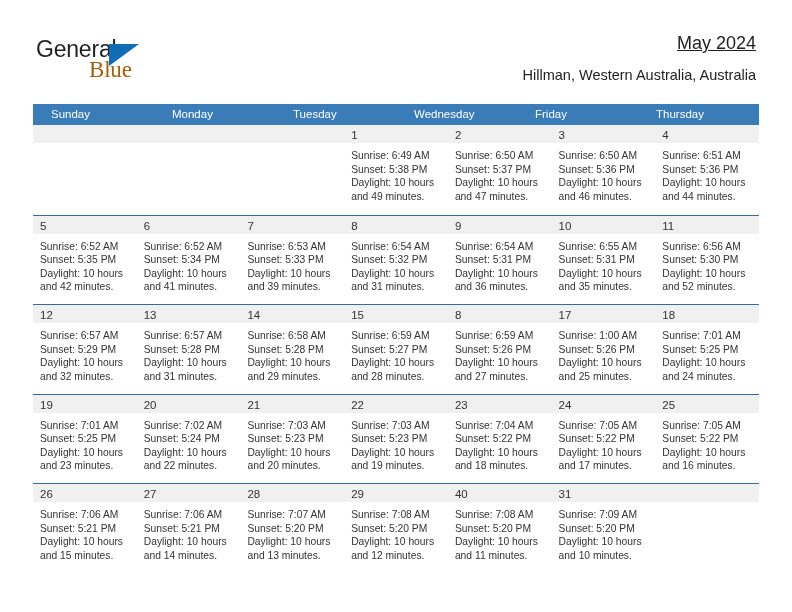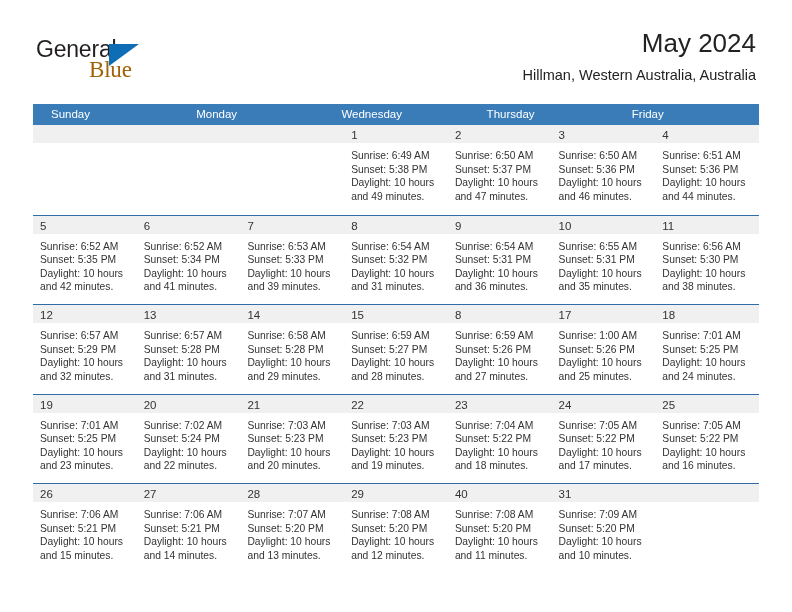--- a/index.html
+++ b/index.html
@@ -62,24 +62,25 @@
     border-bottom: 22px solid transparent;
   }
 
   .title-block {
     position: absolute;
     right: 36px;
     top: 28px;
     text-align: right;
   }
   .cal-title {
-    font-size: 26px;
+    font-size: 18px;
     color: #222222;
     line-height: 30px;
     white-space: nowrap;
+    text-decoration: underline;
   }
   .cal-subtitle {
     margin-top: 9px;
     font-size: 14.5px;
     color: #222222;
     line-height: 17px;
     white-space: nowrap;
     margin-left: 42px;
   }
 
@@ -156,23 +157,24 @@
       <div class="cal-title">May 2024</div>
       <div class="cal-subtitle">Hillman, Western Australia, Australia</div>
     </div>
 
   </div>
 
   <div class="calendar">
     <div class="dow-row" id="dow-row">
         <div class="dow">Sunday</div>
         <div class="dow">Monday</div>
+        <div class="dow">Tuesday</div>
         <div class="dow">Wednesday</div>
+        <div class="dow">Friday</div>
         <div class="dow">Thursday</div>
-        <div class="dow">Friday</div>
       </div>
     <div id="weeks-container">
         <div class="week first">
           <div class="cell empty">
             <div class="daynum-band"><span class="daynum"></span></div>
             <div class="cell-body"></div>
           </div>
           <div class="cell empty">
             <div class="daynum-band"><span class="daynum"></span></div>
             <div class="cell-body"></div>
@@ -272,21 +274,21 @@
               <div class="cell-line">Daylight: 10 hours</div>
               <div class="cell-line">and 35 minutes.</div>
             </div>
           </div>
           <div class="cell">
             <div class="daynum-band"><span class="daynum">11</span></div>
             <div class="cell-body">
               <div class="cell-line">Sunrise: 6:56 AM</div>
               <div class="cell-line">Sunset: 5:30 PM</div>
               <div class="cell-line">Daylight: 10 hours</div>
-              <div class="cell-line">and 38 minutes.</div>
+              <div class="cell-line">and 52 minutes.</div>
             </div>
           </div>
         </div>
         <div class="week">
           <div class="cell">
             <div class="daynum-band"><span class="daynum">12</span></div>
             <div class="cell-body">
               <div class="cell-line">Sunrise: 6:57 AM</div>
               <div class="cell-line">Sunset: 5:29 PM</div>
               <div class="cell-line">Daylight: 10 hours</div>

